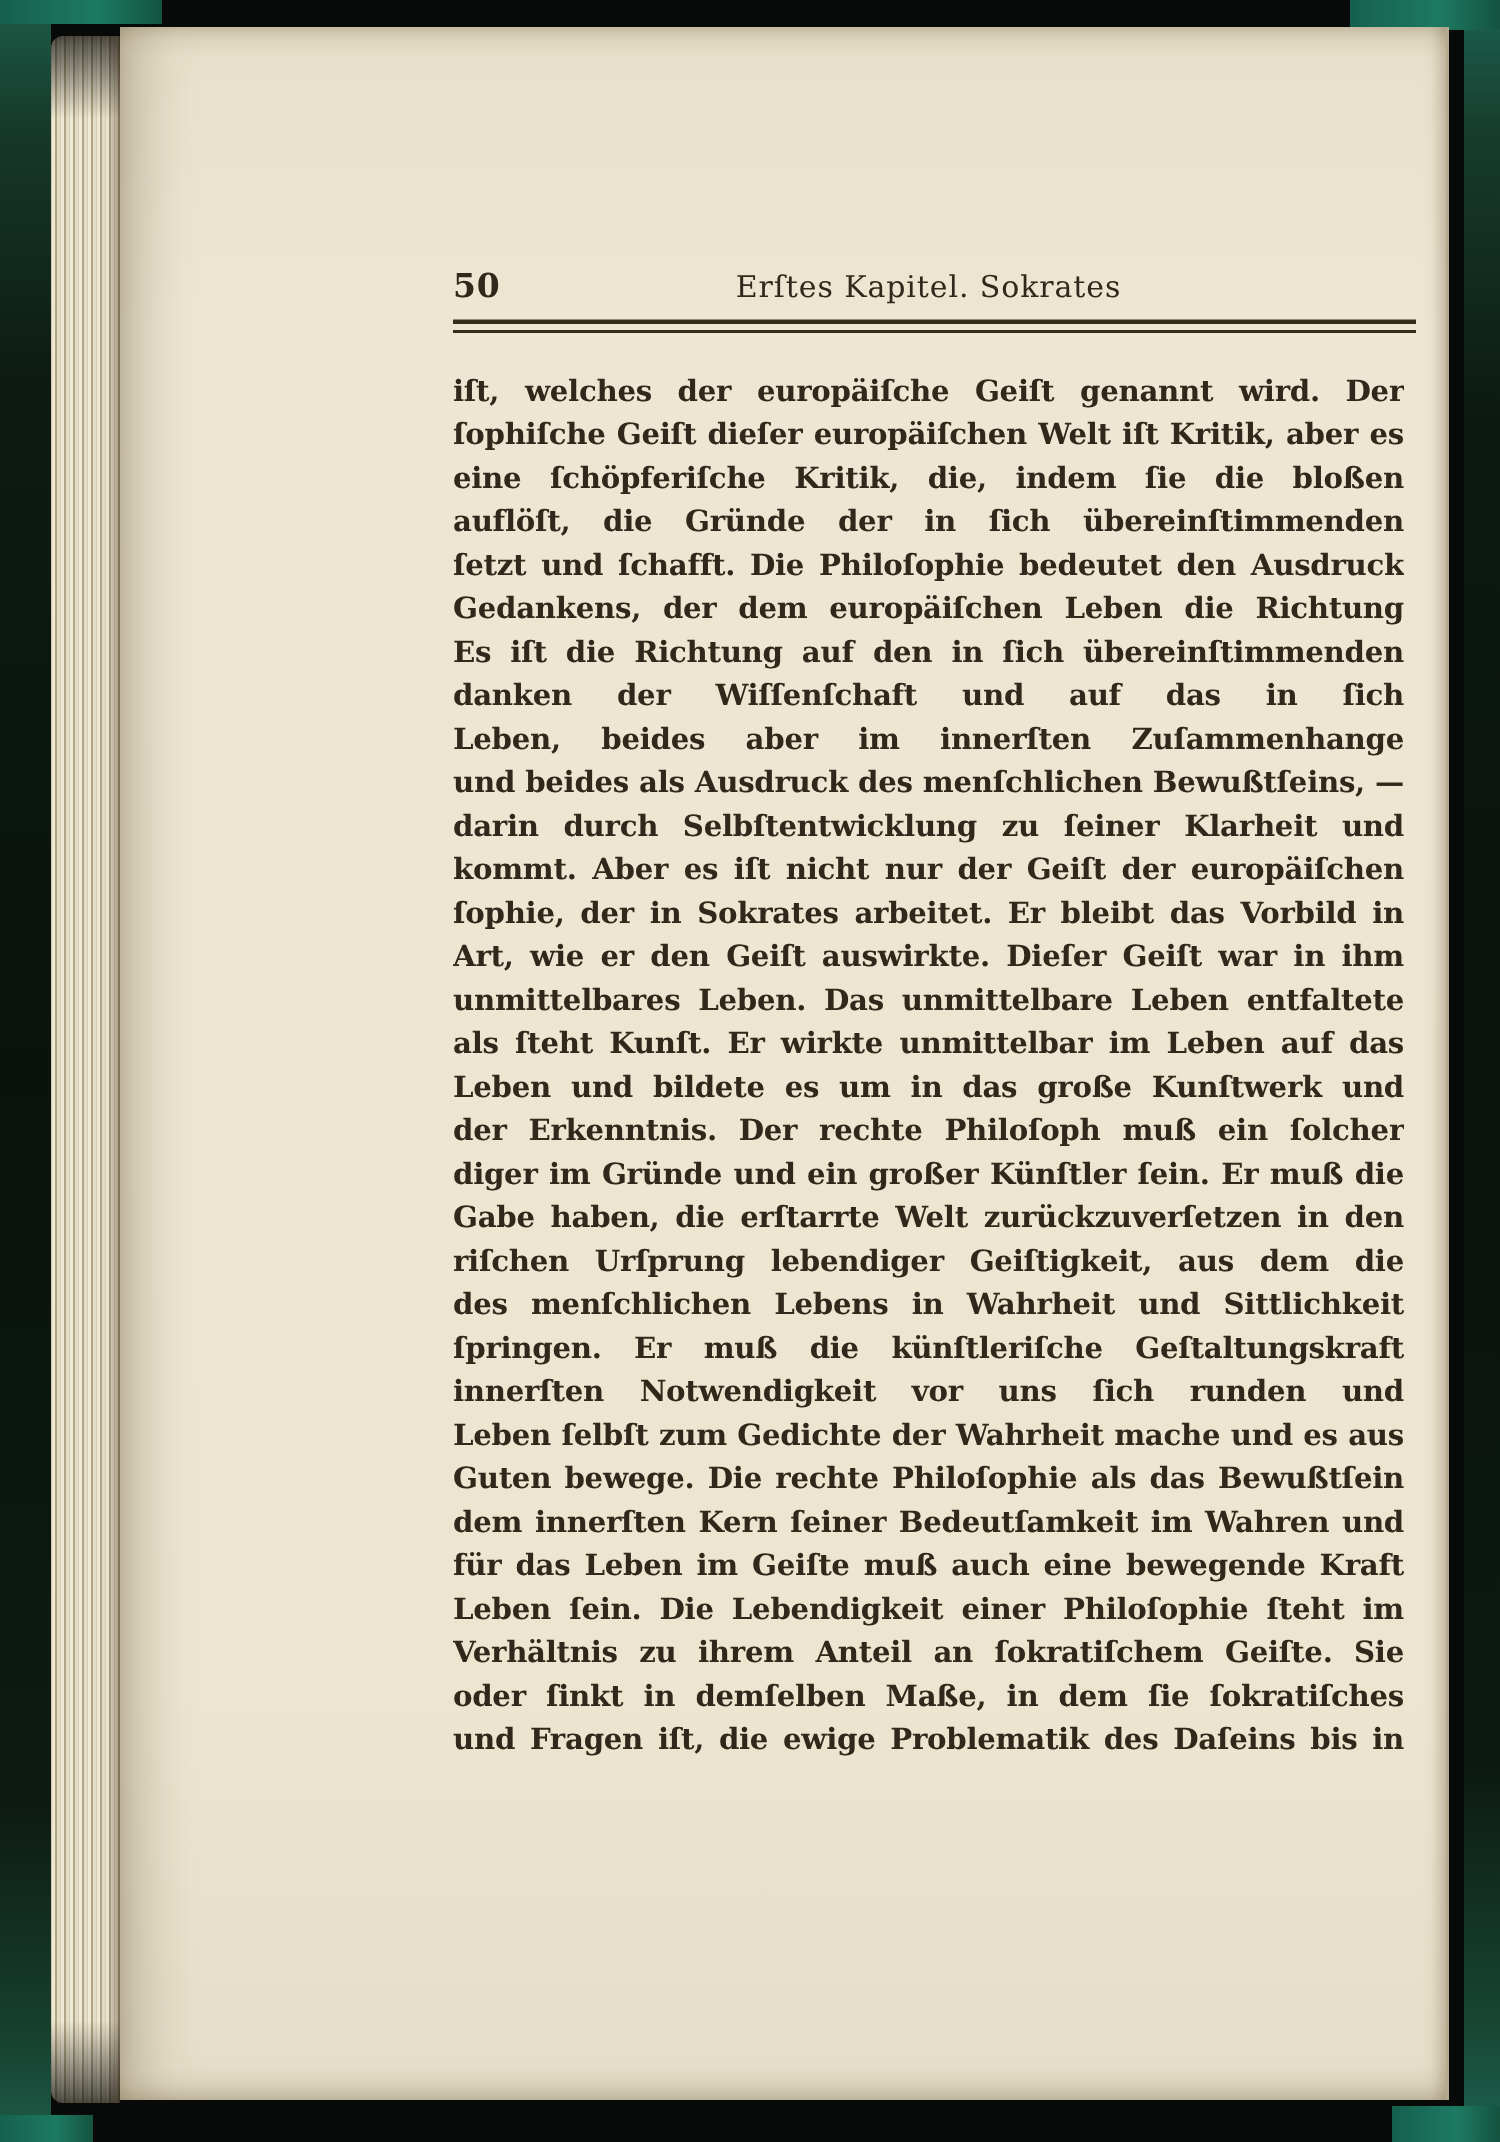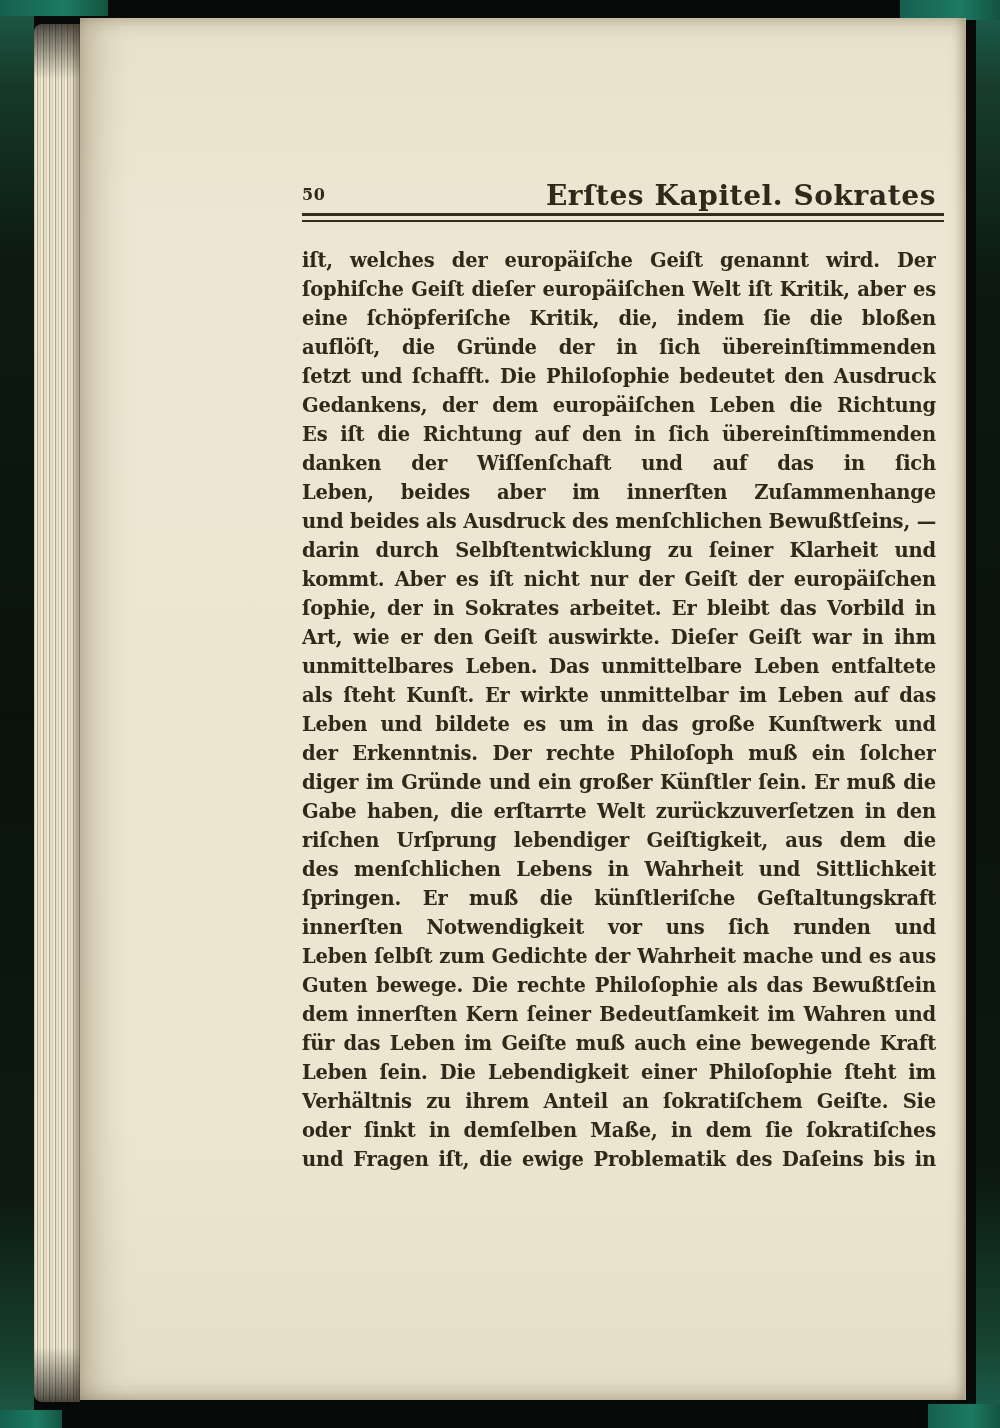--- a/index.html
+++ b/index.html
@@ -38,25 +38,25 @@
       inset 26px 0 40px -18px rgba(95,78,48,.40),
       inset -8px 0 12px -6px rgba(95,78,48,.35),
       inset 0 10px 18px -10px rgba(95,78,48,.30),
       inset 0 -12px 18px -10px rgba(95,78,48,.30);
     border-right:2px solid #b5aa8d;
   }
   .text-area{position:absolute;left:222px;top:158px;width:634px;color:#31271a;}
   .page-header{position:relative;height:32px;}
   .page-num{
     position:absolute;left:0;bottom:4px;
-    font-size:16px;font-weight:bold;letter-spacing:.5px;
+    font-size:22px;font-weight:bold;letter-spacing:.5px;
   }
   .running-title{
-    display:block;text-align:right;padding-top:3px;
-    font-size:28px;font-weight:bold;letter-spacing:.6px;
+    display:block;text-align:center;padding-top:3px;
+    font-size:20px;font-weight:normal;letter-spacing:.6px;
   }
   .header-rule{
     width:calc(100% + 8px);height:4px;margin-top:5px;
     border-top:3px solid #372c1a;border-bottom:2px solid #372c1a;
   }
   .lines{margin-top:24px;font-size:19.5px;font-weight:bold;letter-spacing:-0.2px;}
   .line{
     height:29px;line-height:29px;overflow:hidden;
     text-align:justify;text-align-last:justify;
   }

